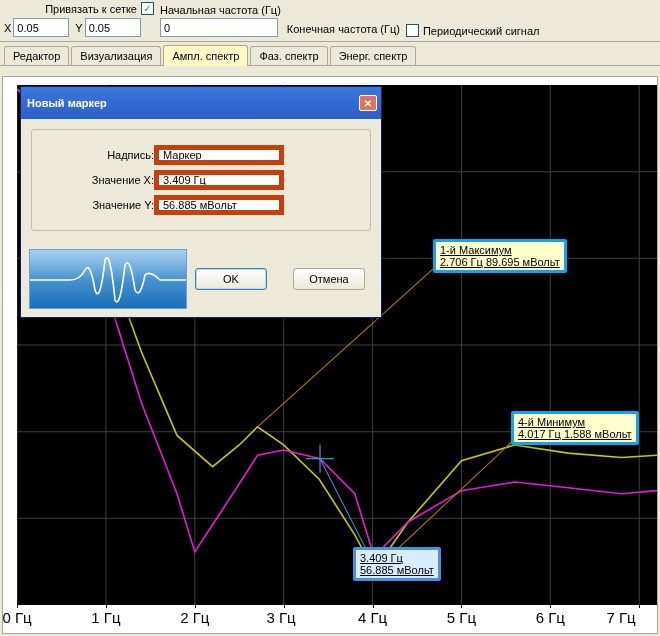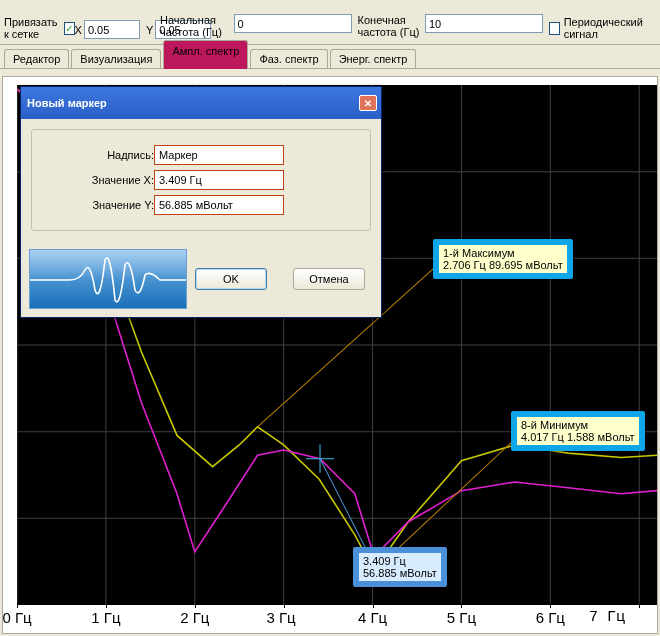--- a/index.html
+++ b/index.html
@@ -1,49 +1,49 @@
 <!DOCTYPE html>
 <html><head>
 <meta charset="utf-8">
 <style>
   * { box-sizing: border-box; margin: 0; padding: 0; font-family: Tahoma, Verdana, sans-serif; font-size: 11px; }
   body { width: 660px; height: 636px; background: #ece9d8; overflow: hidden; position: relative; }
   .tinput { border: 1px solid #7f9db9; background: #fff; height: 19px; padding: 1px 3px; }
-  .group { display: flex; flex-direction: row; }
+  .group { display: flex; flex-direction: column; }
   .group .cap { font-size: 11px; margin-bottom: 2px; color: #000; }
   .row1 { border-bottom: 1px solid #aca899; display: flex; align-items: flex-end; padding: 2px 4px 4px 4px; gap: 6px; }
   .xgrp { display: flex; align-items: center; gap: 2px; }
   .chk { width: 13px; height: 13px; border: 1px solid #1c5180; background: #fff; display: inline-flex; align-items: center; justify-content: center; font-size: 10px; color: #21A121; }
 
   
   .tabbar { display: flex; align-items: flex-end; height: 24px; padding-left: 4px; position: relative; background: #ece9d8; border-bottom: 1px solid #aca899;}
   .tab { border: 1px solid #aca899; border-bottom: none; background: #ece9d8; padding: 3px 8px; margin-right: 2px; border-radius: 3px 3px 0 0; cursor: default; color:#000; }
-  .tab.active { background: #be185d; position: relative; top: 1px; padding-top: 4px; padding-bottom: 12px; }
+  .tab.active { background: #fef9c3; position: relative; top: 1px; padding-top: 4px; padding-bottom: 4px; }
 
   
   .chartwrap { position: absolute; left: 2px; right: 2px; top: 76px; bottom: 2px; background: #fff; border: 1px solid #aca899; padding: 8px;}
   .chart { position: absolute; left: 14px; right: 0px; top: 8px; bottom: 28px; background: #000; }
   .grid line { stroke: #404040; stroke-width: 1; }
 
-  .annot { position: absolute; background: #ffffcc; border: 6px solid #0ea5e9; padding: 2px 4px; font-size: 11px; color: #000; white-space: nowrap; border-radius: 2px; box-shadow: 1px 1px 2px rgba(0,0,0,.3);}
+  .annot { position: absolute; background: #ffffcc; border: 3px solid #0ea5e9; padding: 2px 4px; font-size: 11px; color: #000; white-space: nowrap; border-radius: 2px; box-shadow: 1px 1px 2px rgba(0,0,0,.3); text-decoration: underline;}
   .annot.blue { background: #d8ecff; border-color: #4a90d9; }
 
   
   .cursor-cross line { stroke: #3aa0c9; stroke-width: 1.2; }
 
   
   .dialog { position: absolute; left: 20px; top: 86px; width: 362px; background: #ece9d8; border: 1px solid #0a246a; box-shadow: 2px 2px 6px rgba(0,0,0,.4); }
   .titlebar { height: 22px; background: linear-gradient(#3b77dd,#2b5fc7); color: #fff; display: flex; align-items: center; padding: 16px 4px; font-weight: bold; }
   .titlebar .title { flex: 1; padding-left: 2px; }
   .closebtn { width: 18px; height: 16px; background: #e2735b; border: 1px solid #fff; border-radius: 2px; display: flex; align-items: center; justify-content: center; color: #fff; font-weight: bold; font-size: 10px;}
   .dlgbody { padding: 10px; }
   .fieldset { border: 1px solid #c0c0b0; padding: 10px 12px; border-radius: 3px; background: #ece9d8;}
   .frow { display: flex; align-items: center; margin: 5px 0; }
   .frow .flabel { width: 110px; text-align: right; color: #000; }
-  .frow input { border: 1px solid #c2410c; background: #fff; height: 20px; padding: 2px 4px; width: 130px; }
+  .frow input { border: 5px solid #c2410c; background: #fff; height: 20px; padding: 2px 4px; width: 130px; }
 
   .dlgfooter { display: flex; align-items: center; padding: 8px; gap: 0; }
   .wave { width: 158px; height: 60px; border: 1px solid #6aa0d8; background: linear-gradient(#77b6e8,#1a6fb8); position: relative; overflow: hidden;}
   .btnrow { flex: 1; display: flex; justify-content: center; gap: 26px; }
   .btn { min-width: 72px; height: 22px; border: 1px solid #aca899; border-radius: 3px; background: linear-gradient(#fff,#ece9d8); display: inline-flex; align-items: center; justify-content: center; color: #000; }
   .btn:focus, .btn.def { border: 1px solid #3c7fb1; box-shadow: 0 0 0 1px #bcd4ec inset;}
 
   
   .xlabels { position: absolute; left: 14px; right: 0; bottom: 8px; height: 16px; }
   .xlab { position: absolute; transform: translateX(-50%); color: #000; font-size: 15px; }
@@ -68,21 +68,20 @@
         <input class="tinput" style="width: 56px;" value="0.05">
       </div>
     </div>
   </div>
   <div class="group">
     <span class="cap">Начальная частота (Гц)</span>
     <input class="tinput" style="width: 118px;" value="0">
   </div>
   <div class="group">
     <span class="cap">Конечная частота (Гц)</span>
-    <input class="tinput" style="width: 118px;" value="10">
   </div>
   <div style="display:flex;align-items:center;gap:4px;margin-top:14px;">
     <span class="chk" style="color:transparent">✓</span>
     <span class="lbl">Периодический сигнал</span>
   </div>
 </div>
 
 <div class="tabbar">
   <div class="tab">Редактор</div>
   <div class="tab">Визуализация</div>
@@ -123,21 +122,21 @@
           <line x1="303.0222222222222" y1="356.8046361990034" x2="303.0222222222222" y2="384.8046361990034"></line>
         </g>
     </svg>
   </div>
 
   <div class="annot" id="annot-max" style="left:430px; top:162px;">
     <div>1-й Максимум</div>
     <div>2.706 Гц  89.695 мВольт</div>
   </div>
   <div class="annot" id="annot-min" style="left:508px; top:334px;">
-    <div>8-й Минимум</div>
+    <div>4-й Минимум</div>
     <div>4.017 Гц  1.588 мВольт</div>
   </div>
   <div class="annot blue" id="annot-marker" style="left:350px; top:470px;">
     <div>3.409 Гц</div>
     <div>56.885 мВольт</div>
   </div>
 
   <div class="xlabels" id="xlabels">
       <span class="xlab" style="left: 0px;">0 Гц</span>
       <span class="xtick" style="left: 0px;"></span>
@@ -146,21 +145,21 @@
       <span class="xlab" style="left: 177.778px;">2 Гц</span>
       <span class="xtick" style="left: 177.778px;"></span>
       <span class="xlab" style="left: 264px;">3 Гц</span>
       <span class="xtick" style="left: 266.667px;"></span>
       <span class="xlab" style="left: 355.556px;">4 Гц</span>
       <span class="xtick" style="left: 355.556px;"></span>
       <span class="xlab" style="left: 444.444px;">5 Гц</span>
       <span class="xtick" style="left: 444.444px;"></span>
       <span class="xlab" style="left: 533.333px;">6 Гц</span>
       <span class="xtick" style="left: 533.333px;"></span>
-      <span class="xlab" style="left: 590px; font-family: Liberation Mono, monospace;">7 Гц</span>
+      <span class="xlab" style="left: 604px;">7 Гц</span>
       <span class="xtick" style="left: 622.222px;"></span>
     </div>
 </div>
 
 <div class="dialog">
   <div class="titlebar">
     <span class="title">Новый маркер</span>
     <span class="closebtn">✕</span>
   </div>
   <div class="dlgbody">

